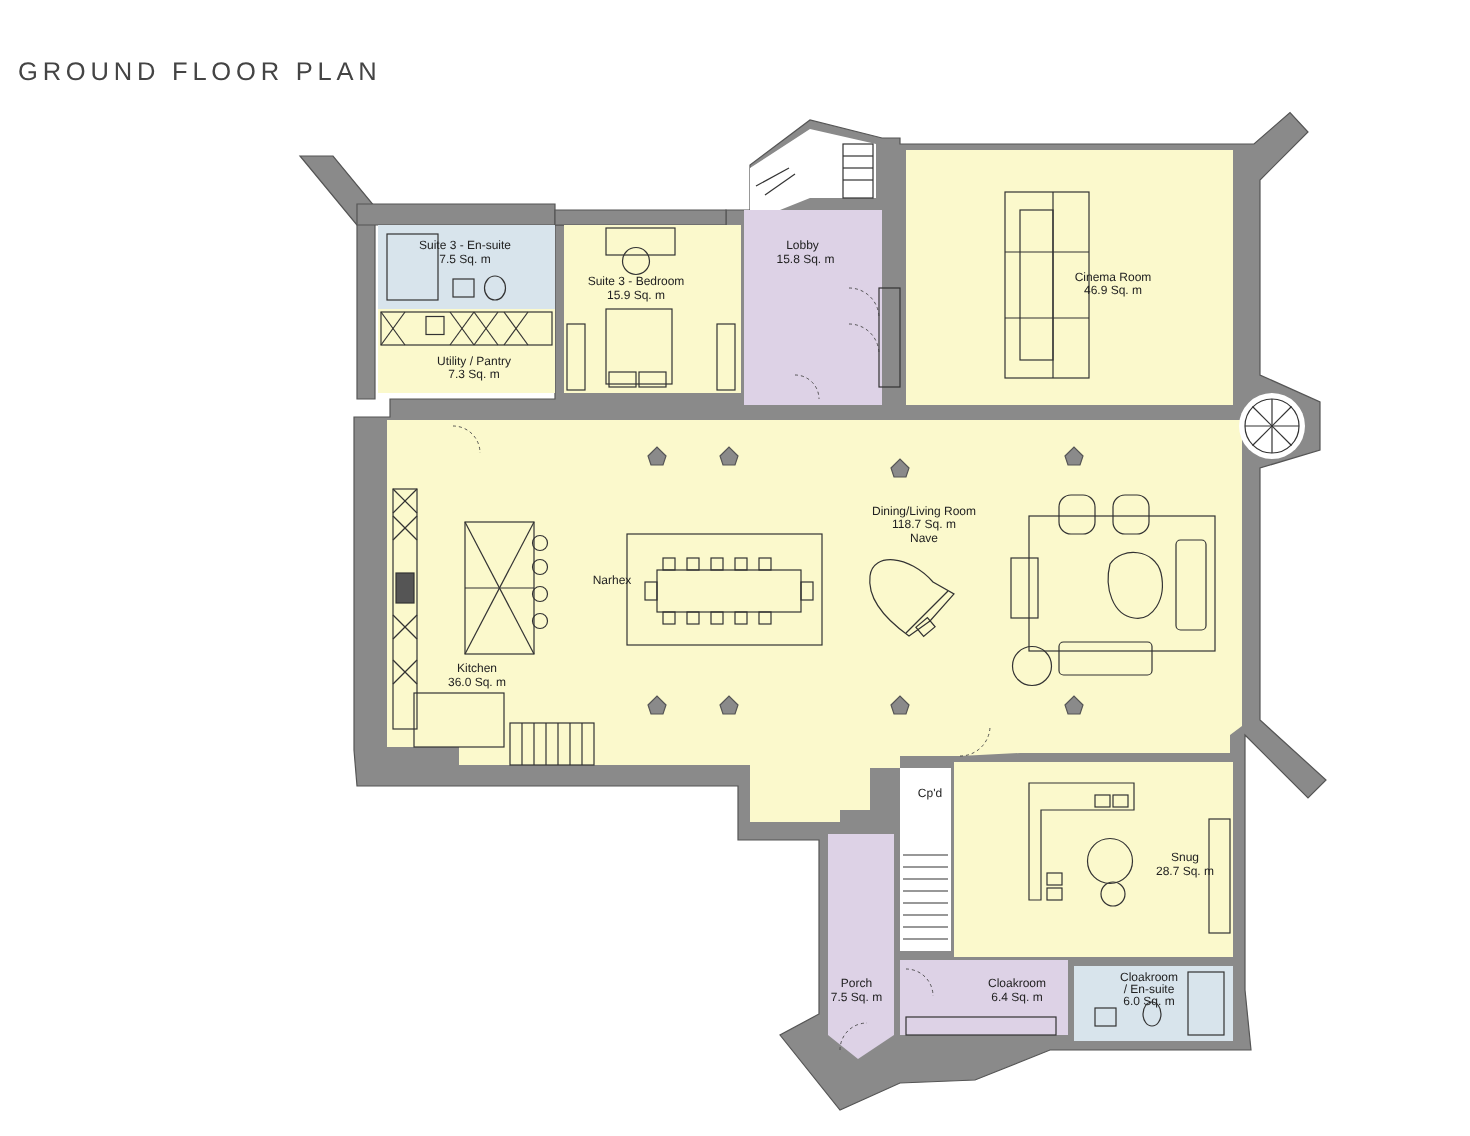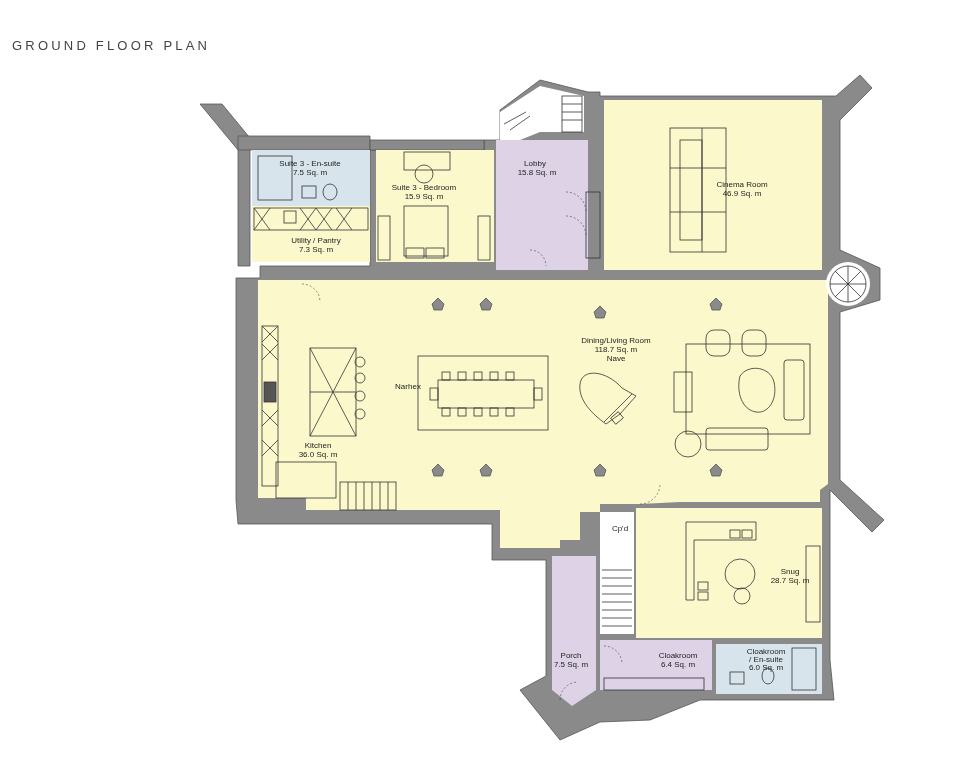--- a/index.html
+++ b/index.html
@@ -1,17 +1,17 @@
 <!DOCTYPE html>
 <html><head>
 <meta charset="utf-8">
 <style>
   html,body{margin:0;padding:0;background:#ffffff;}
   body{width:980px;height:757px;position:relative;overflow:hidden;font-family:"Liberation Sans",sans-serif;}
-  .plan-title{position:absolute;left:12px;top:38px;font-size:13px;letter-spacing:3.2px;color:#444;font-family:"Liberation Sans",sans-serif;}
+  .plan-title{position:absolute;left:12px;top:38px;font-size:17px;letter-spacing:3.2px;color:#444;font-family:"Liberation Sans",sans-serif;}
   svg{position:absolute;left:0;top:0;}
   .lbl{font-family:"Liberation Sans",sans-serif;font-size:8px;fill:#222;text-anchor:middle;}
   .wall{fill:#8a8a8a;stroke:#555;stroke-width:0.8;}
   .yel{fill:#fbf9cc;}
   .lil{fill:#ddd2e6;}
   .blu{fill:#d8e4ec;}
   .wht{fill:#ffffff;}
   .fur{fill:none;stroke:#333;stroke-width:0.8;}
   .dash{fill:none;stroke:#444;stroke-width:0.6;stroke-dasharray:2,2;}
 </style>

